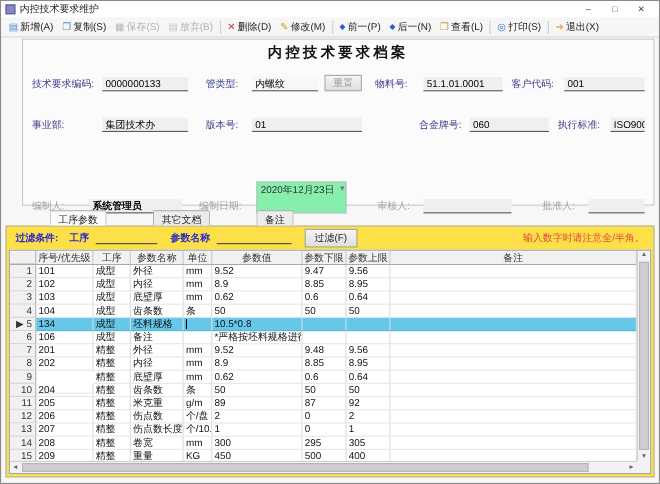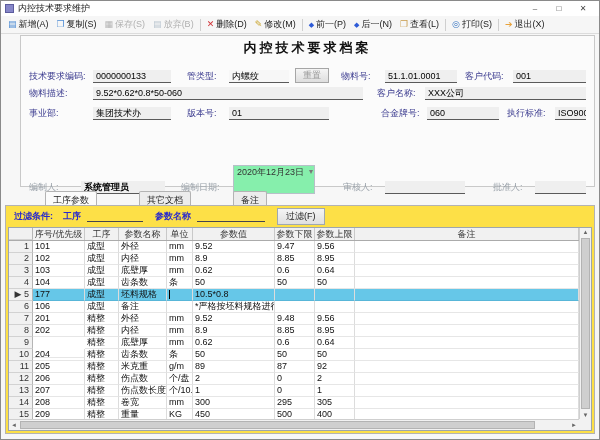--- a/index.html
+++ b/index.html
@@ -147,26 +147,20 @@
       <span class="fld" style="width:78px">0000000133</span>
       <span class="lbl" style="width:42px;margin-left:16px">管类型:</span>
       <span class="fld white" style="width:60px">内螺纹</span>
       <span class="btn3d" style="width:34px;margin-left:6px">重置</span>
       <span class="lbl" style="width:44px;margin-left:12px">物料号:</span>
       <span class="fld" style="width:72px">51.1.01.0001</span>
       <span class="lbl" style="width:48px;margin-left:8px">客户代码:</span>
       <span class="fld" style="flex:1 1 auto">001</span>
     </div>
 
-    <div class="fr fr2">
-      <span class="lbl" style="width:64px">物料描述:</span>
-      <span class="fld" style="width:270px">9.52*0.62*0.8*50-060</span>
-      <span class="lbl" style="width:48px;margin-left:14px">客户名称:</span>
-      <span class="fld" style="flex:1 1 auto">XXX公司</span>
-    </div>
 
     <div class="fr fr3">
       <span class="lbl" style="width:64px">事业部:</span>
       <span class="fld" style="width:78px">集团技术办</span>
       <span class="lbl" style="width:42px;margin-left:16px">版本号:</span>
       <span class="fld" style="width:100px">01</span>
       <span class="lbl" style="width:46px;margin-left:52px">合金牌号:</span>
       <span class="fld" style="width:72px">060</span>
       <span class="lbl" style="width:48px;margin-left:8px">执行标准:</span>
       <span class="fld" style="flex:1 1 auto">ISO9001</span>
@@ -192,20 +186,21 @@
     </div>
 
   <div class="tab-panel">
     <div class="filter-row">
       <span class="f-lbl">过滤条件:</span>
       <span class="f-lbl" style="margin-left:10px">工序</span>
       <span class="uline" style="width:56px;margin-left:6px"></span>
       <span class="f-lbl" style="margin-left:12px">参数名称</span>
       <span class="uline" style="width:68px;margin-left:6px"></span>
       <span class="filter-btn">过滤(F)</span>
+      <span class="hint">输入数字时请注意全/半角。</span>
     </div>
 
     <div class="grid">
       <div class="gviewport">
         <div class="ghead">
             <span class="ghcell gind" style="width: 24px;"></span>
             <span class="ghcell" style="width: 52px;">序号/优先级</span>
             <span class="ghcell" style="width: 34px;">工序</span>
             <span class="ghcell" style="width: 48px;">参数名称</span>
             <span class="ghcell" style="width: 26px;">单位</span>
@@ -254,21 +249,21 @@
               <span class="gcell" style="width: 34px;">成型</span>
               <span class="gcell" style="width: 48px;">齿条数</span>
               <span class="gcell" style="width: 26px;">条</span>
               <span class="gcell" style="width: 82px;">50</span>
               <span class="gcell" style="width: 40px;">50</span>
               <span class="gcell" style="width: 40px;">50</span>
               <span class="gcell" style="flex: 1 1 auto;"></span>
             </div>
             <div class="grow sel">
               <span class="gind" style="width: 24px;">▶ 5</span>
-              <span class="gcell" style="width: 52px;">177</span>
+              <span class="gcell" style="width: 52px;">134</span>
               <span class="gcell" style="width: 34px;">成型</span>
               <span class="gcell" style="width: 48px;">坯料规格</span>
               <span class="gcell" style="width: 26px;"><span class="caret"></span></span>
               <span class="gcell" style="width: 82px;">10.5*0.8</span>
               <span class="gcell" style="width: 40px;"></span>
               <span class="gcell" style="width: 40px;"></span>
               <span class="gcell" style="flex: 1 1 auto;"></span>
             </div>
             <div class="grow">
               <span class="gind" style="width: 24px;">6</span>

